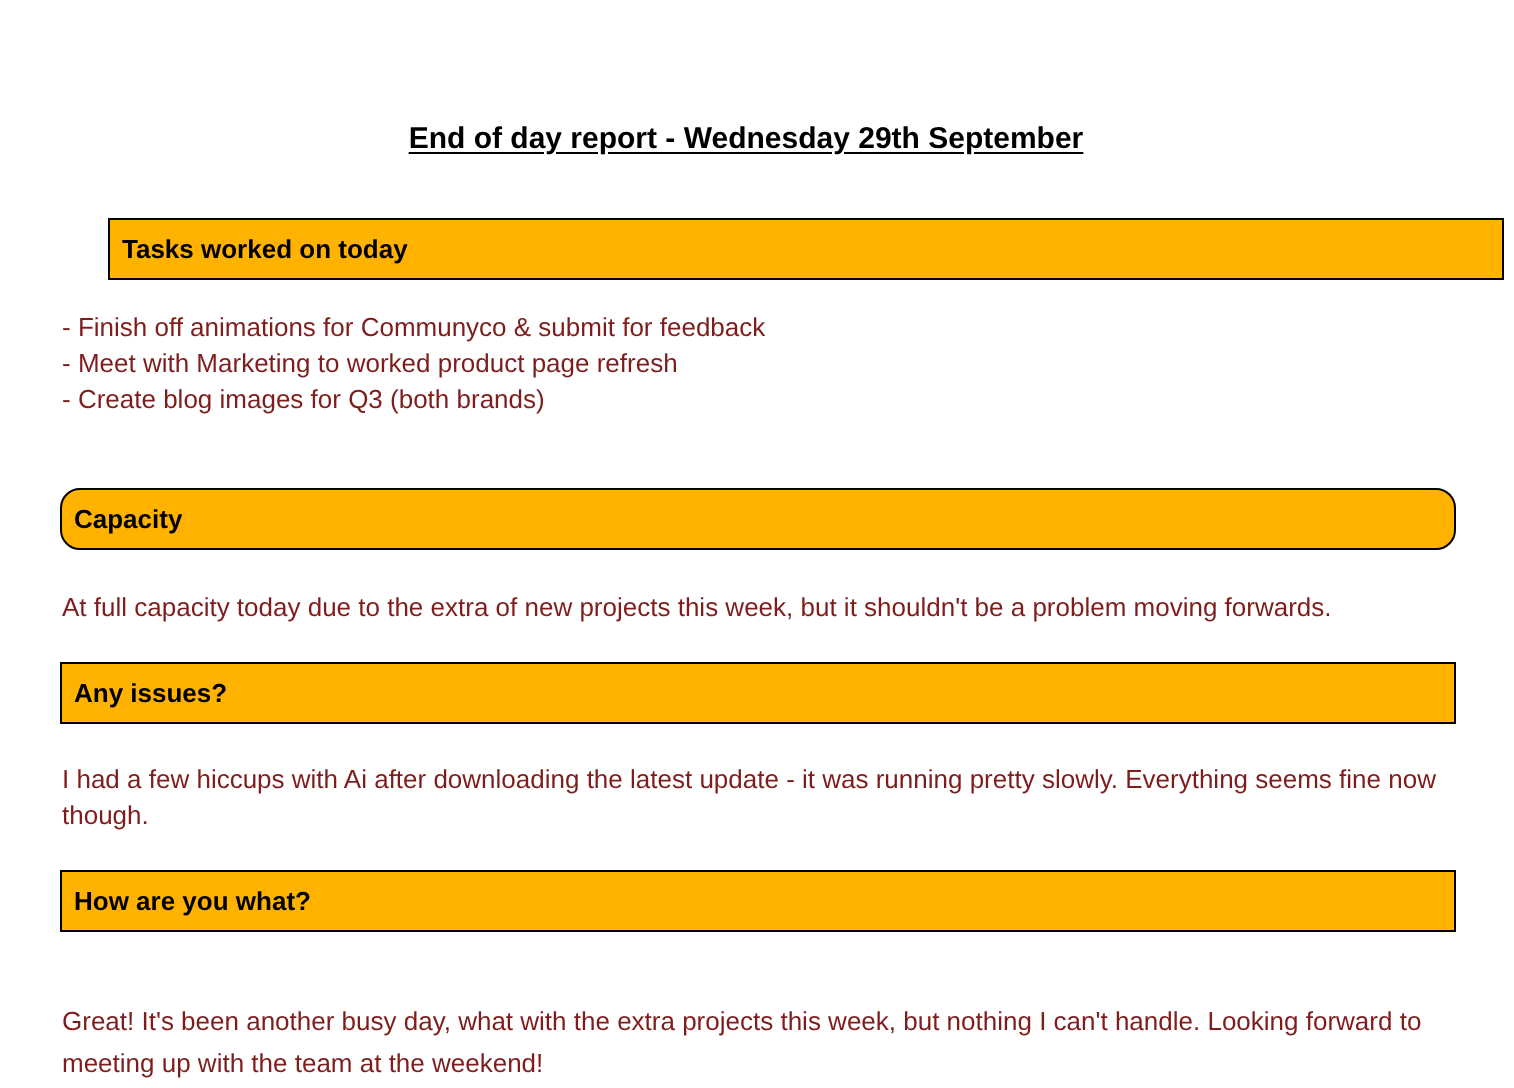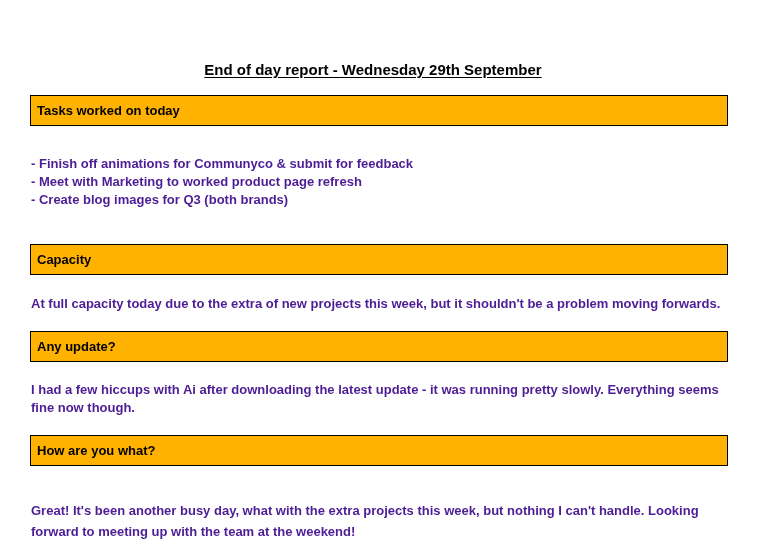--- a/index.html
+++ b/index.html
@@ -37,45 +37,44 @@
     padding-left: 6px;
     font-size: 13px;
     font-weight: bold;
     line-height: 30px;
   }
   .section-body {
     position: absolute;
     left: 31px;
     width: 700px;
     font-size: 13px;
-    color: #4c1d95;
-    font-weight: bold;
+    color: #7f1d1d;
   }
   .tasks-list {
     top: 155px;
     line-height: 18px;
   }
   .tasks-list div { white-space: nowrap; }
   .para {
     line-height: 18px;
   }
   .para.loose { line-height: 21px; }
 </style>
 </head>
 <body>
 
 <div class="title">End of day report - Wednesday 29th September</div>
 
-<div class="section-header" style="top:95px;">Tasks worked on today</div>
+<div class="section-header" style="top:109px;margin-left:24px;">Tasks worked on today</div>
 <div class="section-body tasks-list">
   <div>- Finish off animations for Communyco &amp; submit for feedback</div>
   <div>- Meet with Marketing to worked product page refresh</div>
   <div>- Create blog images for Q3 (both brands)</div>
 </div>
 
-<div class="section-header" style="top:244px;">Capacity</div>
+<div class="section-header" style="top:244px;border-radius:10px;">Capacity</div>
 <div class="section-body para" style="top:295px;">At full capacity today due to the extra of new projects this week, but it shouldn't be a problem moving forwards.</div>
 
-<div class="section-header" style="top:331px;">Any update?</div>
+<div class="section-header" style="top:331px;">Any issues?</div>
 <div class="section-body para" style="top:381px; width:690px;">I had a few hiccups with Ai after downloading the latest update - it was running pretty slowly. Everything seems fine now though.</div>
 
 <div class="section-header" style="top:435px;">How are you what?</div>
 <div class="section-body para loose" style="top:500px;">Great! It's been another busy day, what with the extra projects this week, but nothing I can't handle. Looking forward to meeting up with the team at the weekend!</div>
 
 </body></html>

